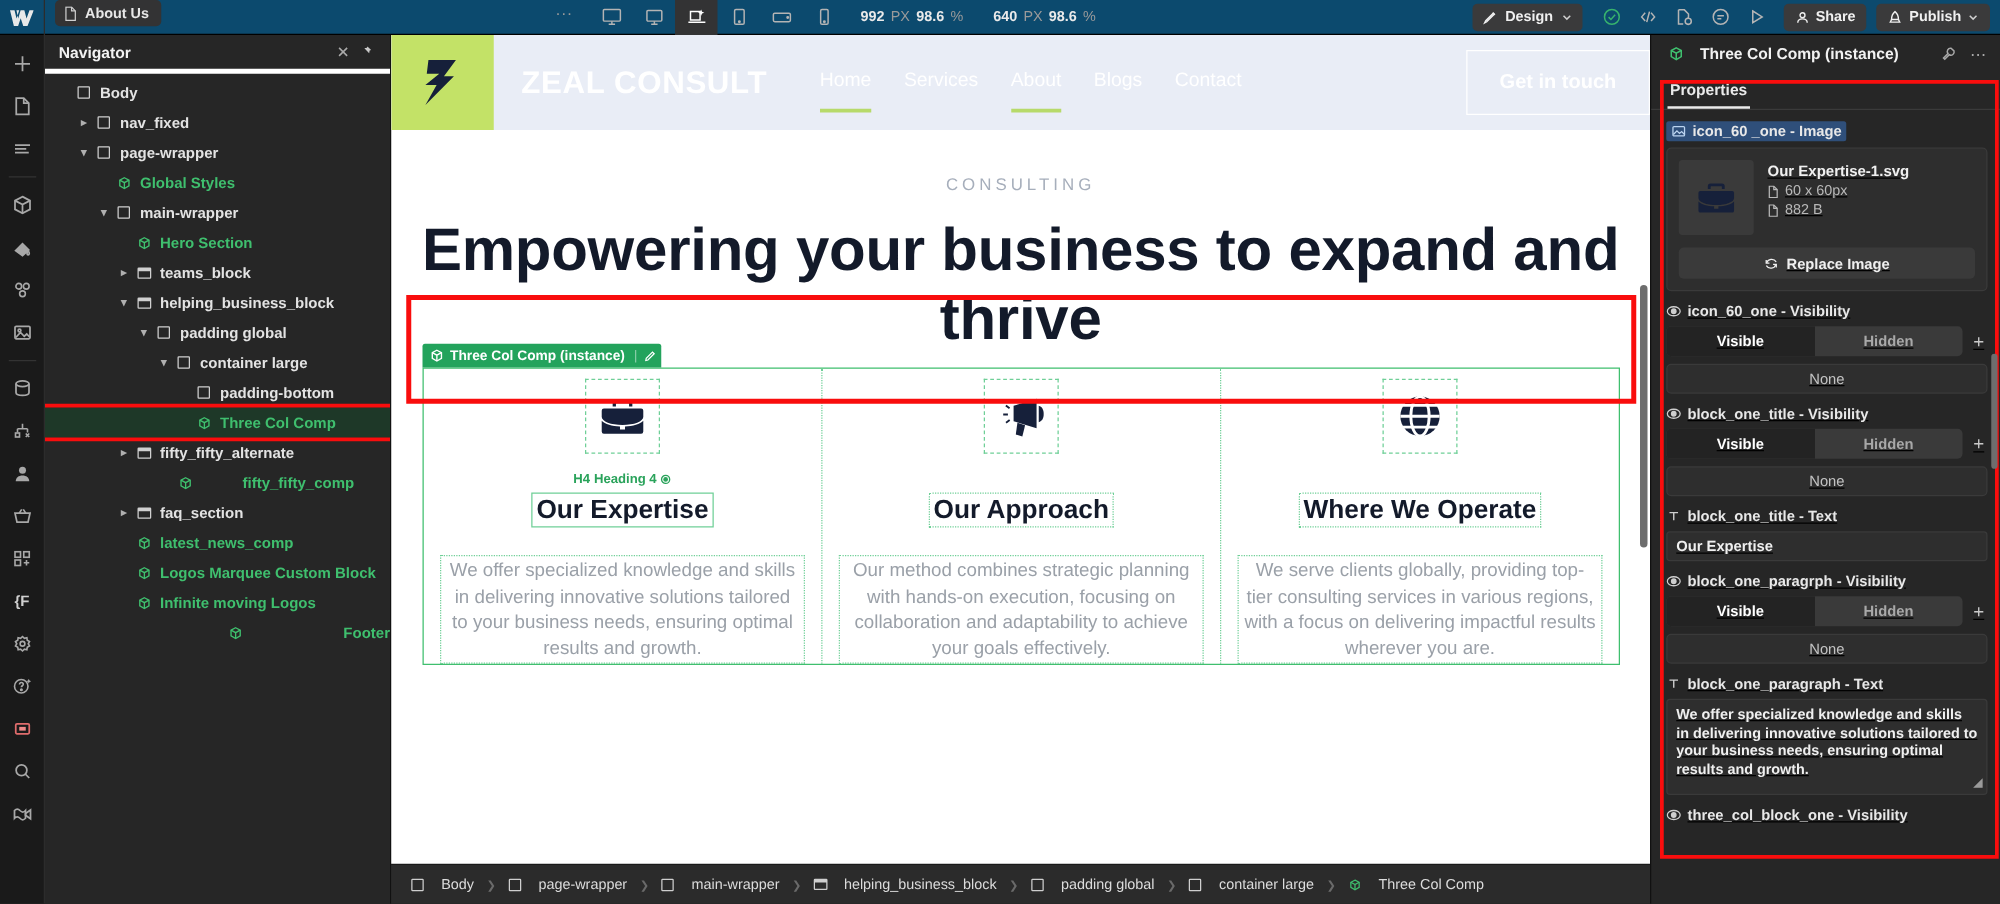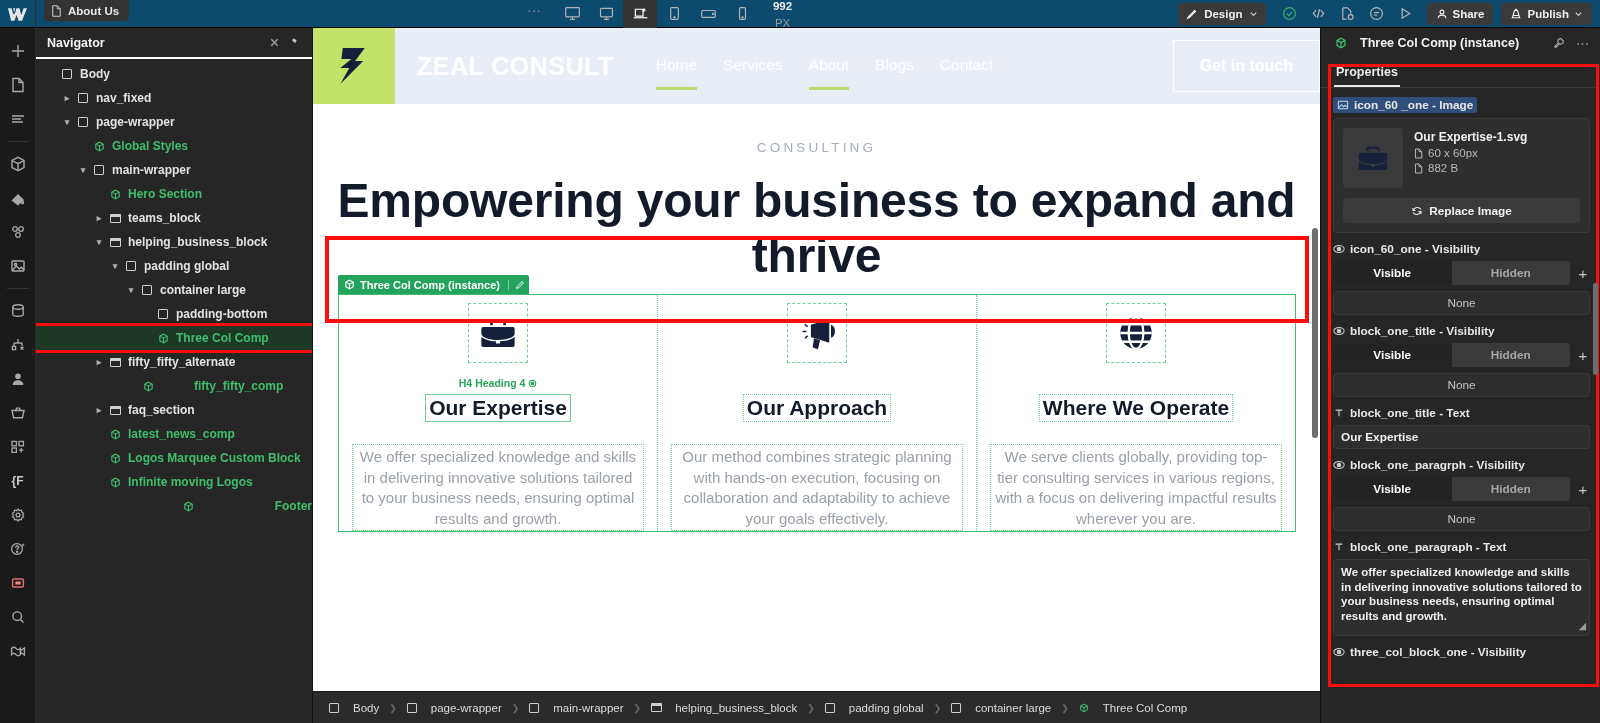--- a/index.html
+++ b/index.html
@@ -28,21 +28,21 @@
   }
   .tb-spacer { flex: 1 1 auto; }
   .tb-dots { color: #9a9a9a; font-size: 13px; letter-spacing: 1px; padding: 0 14px; }
   .bp-group { display: flex; align-items: center; }
   .bp-btn {
     width: 34px; height: 28px; display: flex; align-items: center; justify-content: center;
     color: #b4b4b4;
   }
   .bp-btn.active { background: #333334; color: #fff; }
   .bp-btn svg { width: 17px; height: 17px; }
-  .sizes { display: flex; align-items: center; gap: 5px; margin-left: 12px; font-size: 11.5px; flex-direction: column; }
+  .sizes { display: flex; align-items: center; gap: 5px; margin-left: 12px; font-size: 11.5px; }
   .sz-num { color: #eaeaea; font-weight: 700; }
   .sz-unit { color: #9a9a9a; }
   .sz-val { color: #eaeaea; font-weight: 700; }
   .sz-pct { color: #9a9a9a; }
   .sizes .gap { width: 14px; }
 
   .tb-right { display: flex; align-items: center; gap: 3px; padding-right: 8px; }
   .design-btn {
     display: flex; align-items: center; gap: 6px; height: 22px; padding: 0 8px;
     background: #3a3a3b; border-radius: 4px; color: #f0f0f0; font-size: 11.5px; font-weight: 700;
@@ -75,21 +75,21 @@
   .rail-ico svg { width: 18px; height: 18px; }
   .rail-sep { width: 22px; height: 1px; background: #333; margin: 5px 0; }
 
   
   .nav-panel {
     width: 277px; flex: 0 0 277px; background: #262626; display: flex; flex-direction: column;
     border-right: 1px solid #111;
   }
   .nav-head {
     height: 31px; display: flex; align-items: center; padding: 0 11px;
-    border-bottom: 2px solid #ffffff;
+    border-bottom: 4px solid #ffffff;
   }
   .nav-title { color: #f2f2f2; font-size: 12.5px; font-weight: 700; flex: 1 1 auto; }
   .nav-head-ico { color: #a9a9a9; width: 18px; height: 18px; display: flex; align-items: center; justify-content: center; }
   .nav-head-ico svg { width: 11px; height: 11px; }
   .nav-head-ico.pin { color: #c9c9c9; }
   .nav-tree { flex: 1 1 auto; overflow: hidden; padding-top: 3px; }
   .tnode {
     display: flex; align-items: center; height: 24px; font-size: 12px; color: #e3e3e3;
     font-weight: 700; position: relative; white-space: nowrap;
   }
@@ -197,21 +197,21 @@
   .rp-head .tico svg { width: 12px; height: 12px; }
   .rp-title { color: #f2f2f2; font-size: 12.5px; font-weight: 700; flex: 1 1 auto; }
   .rp-head-ico { color: #a9a9a9; width: 18px; display: flex; justify-content: center; }
   .rp-head-ico svg { width: 12px; height: 12px; }
   .rp-red {
     position: absolute; left: 7px; top: 36px; right: 1px; bottom: 36px;
     border: 3px solid #f90d0d; pointer-events: none; z-index: 30;
   }
   .tabs { border-bottom: 1px solid #3a3a3a; padding: 0 13px; display: flex; }
   .tab { color: #eaeaea; font-size: 12.5px; font-weight: 700; padding: 7px 2px 6px; border-bottom: 2px solid #eaeaea; }
-  .rp-body { flex: 1 1 auto; overflow: hidden; padding: 0 10px 0 12px; }
+  .rp-body { flex: 1 1 auto; overflow: hidden; padding: 0 10px 0 12px; text-decoration: underline; }
   .prop-label {
     display: flex; align-items: center; gap: 5px; color: #e8e8e8; font-size: 11.8px;
     font-weight: 700; margin-top: 9px; margin-bottom: 5px;
   }
   .prop-label svg { width: 12px; height: 12px; color: #cfcfcf; flex: 0 0 12px; }
   .prop-label.highlight { background: #2f4f7a; display: inline-flex; padding: 1px 4px; border-radius: 2px; }
   .img-card { background: #2e2e2e; border: 1px solid #3a3a3a; border-radius: 4px; padding: 9px; }
   .img-row { display: flex; gap: 11px; }
   .img-thumb {
     width: 60px; height: 60px; background: #3a3a3a; border-radius: 3px;

